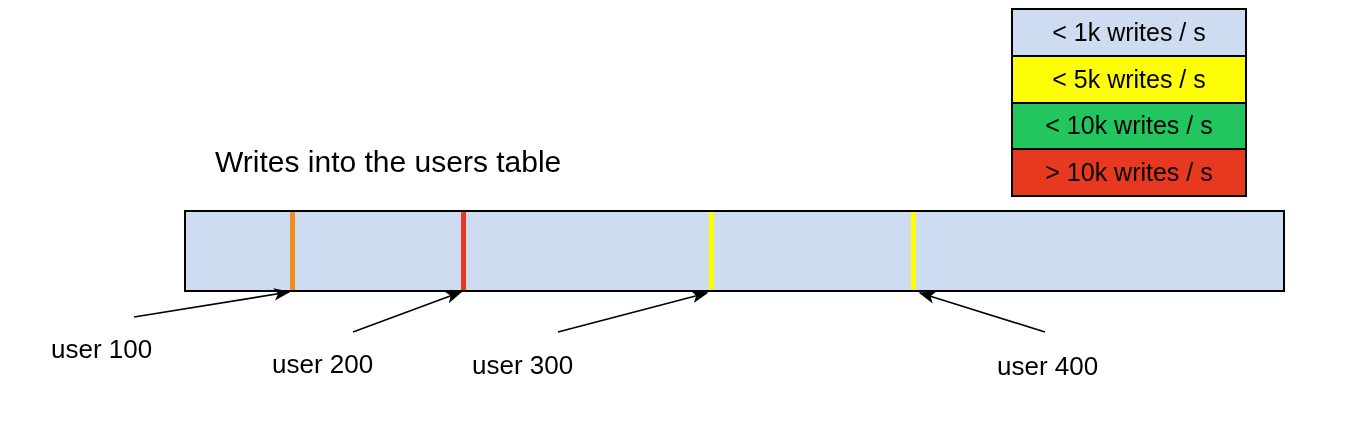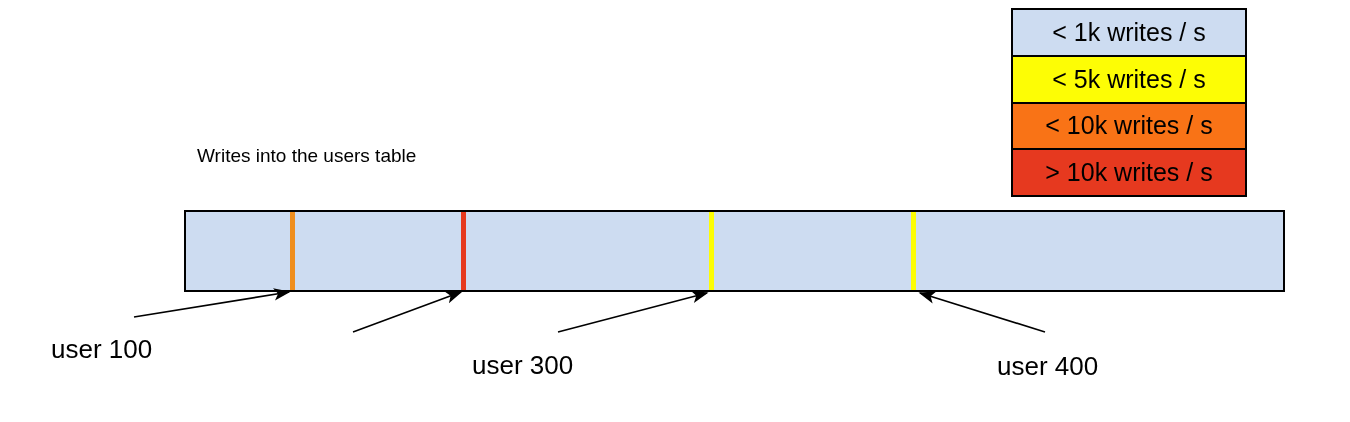--- a/index.html
+++ b/index.html
@@ -11,23 +11,23 @@
   .canvas {
     position: relative;
     width: 1350px;
     height: 422px;
     background: #ffffff;
     overflow: hidden;
     color: #000000;
   }
   .title {
     position: absolute;
-    left: 197px;
+    left: 215px;
     top: 145px;
-    font-size: 19px;
+    font-size: 30px;
     line-height: 1.15;
     white-space: nowrap;
   }
   .legend {
     position: absolute;
     left: 1011px;
     top: 8px;
     width: 236px;
     height: 189px;
     border: 2px solid #000000;
@@ -89,21 +89,21 @@
 
   <div class="title">Writes into the users table</div>
 
   <div class="legend">
     <div class="legend-row" style="background-color: rgb(205, 220, 241);">
       <span>&lt; 1k writes / s</span>
     </div>
     <div class="legend-row" style="background-color: rgb(253, 253, 5);">
       <span>&lt; 5k writes / s</span>
     </div>
-    <div class="legend-row" style="background-color: #f97316;">
+    <div class="legend-row" style="background-color: #22c55e;">
       <span>&lt; 10k writes / s</span>
     </div>
     <div class="legend-row" style="background-color: rgb(230, 57, 31);">
       <span>&gt; 10k writes / s</span>
     </div>
   </div>
 
   <div class="bar" style="background-color: rgb(205, 220, 241);">
     <div class="marker marker-u100" style="background-color: rgb(239, 142, 30);"></div>
     <div class="marker marker-u200" style="background-color: rgb(230, 57, 31);"></div>
@@ -117,16 +117,17 @@
         <path d="M0,0.6 L10.5,4.5 L0,8.4 L2.6,4.5 z" fill="#000000"></path>
       </marker>
     </defs>
     <line x1="134" y1="317" x2="289" y2="292" stroke="#000000" stroke-width="1.6" marker-end="url(#arrowhead)"></line>
     <line x1="353" y1="332" x2="461" y2="292" stroke="#000000" stroke-width="1.6" marker-end="url(#arrowhead)"></line>
     <line x1="558" y1="332" x2="707" y2="293" stroke="#000000" stroke-width="1.6" marker-end="url(#arrowhead)"></line>
     <line x1="1045" y1="332" x2="920" y2="293" stroke="#000000" stroke-width="1.6" marker-end="url(#arrowhead)"></line>
   </svg>
 
   <div class="user-label label-u100">user 100</div>
+  <div class="user-label label-u200">user 200</div>
   <div class="user-label label-u300">user 300</div>
   <div class="user-label label-u400">user 400</div>
 
 </div>
 
 </body></html>

